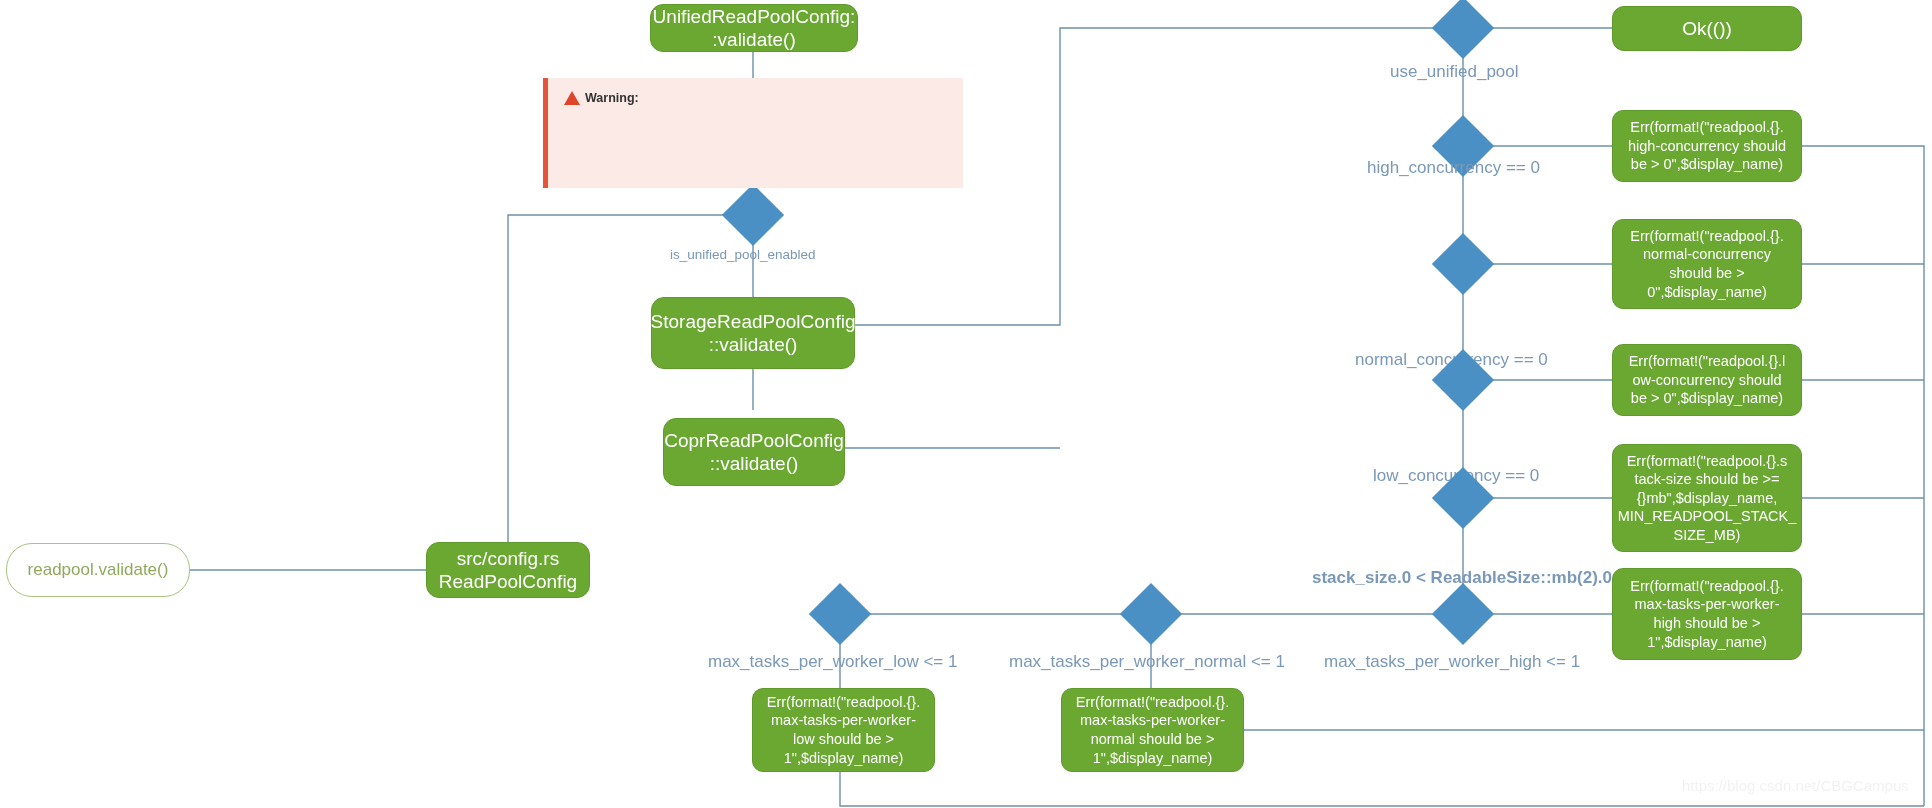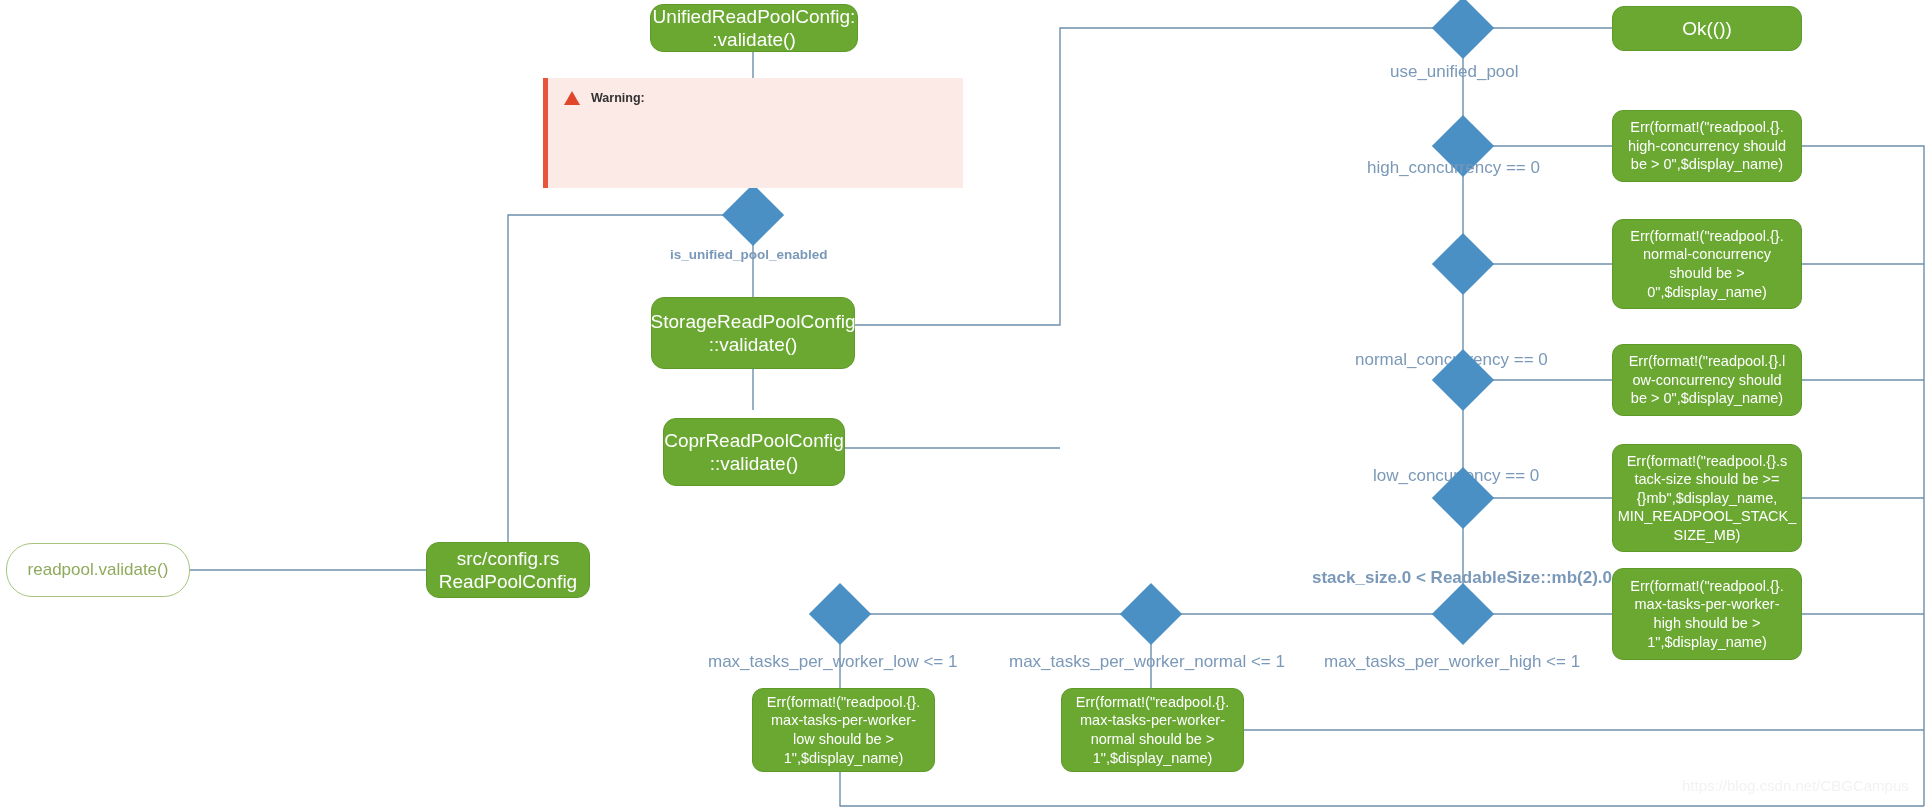--- a/index.html
+++ b/index.html
@@ -91,21 +91,21 @@
   .warning-box {
     position: absolute;
     box-sizing: border-box;
     background: #fbeae6;
     border-left: 5px solid #e8543a;
     padding: 13px 16px 12px 16px;
   }
   .warning-head {
     display: flex;
     align-items: flex-end;
-    gap: 11px;
+    gap: 5px;
     margin-bottom: 13px;
   }
   .warn-tri {
     width: 0;
     height: 0;
     border-left: 8px solid transparent;
     border-right: 8px solid transparent;
     border-bottom: 14px solid #e0452a;
     position: relative;
   }
@@ -263,21 +263,21 @@
   </div>
 
   <div class="node err" style="left:752px; top:688px; width:183px; height:84px;">
     <span>Err(format!("readpool.{}.
 max-tasks-per-worker-
 low should be &gt;
 1",$display_name)</span>
   </div>
 
   <div class="diamond" style="left:731px; top:193px;"></div>
-  <div class="edge-label" style="left:670px; top:247px; font-size:13.5px;font-weight:bold;">is_unified_pool_enabled</div>
+  <div class="edge-label" style="left:670px; top:247px; font-size:13.5px;">is_unified_pool_enabled</div>
 
   <div class="diamond" style="left:1441px; top:6px;"></div>
   <div class="edge-label" style="left:1390px; top:62px;">use_unified_pool</div>
 
   <div class="diamond" style="left:1441px; top:124px;"></div>
   <div class="edge-label" style="left:1367px; top:158px;">high_concurrency == 0</div>
 
   <div class="diamond" style="left:1441px; top:242px;"></div>
   <div class="edge-label" style="left:1355px; top:350px;">normal_concurrency == 0</div>
 

